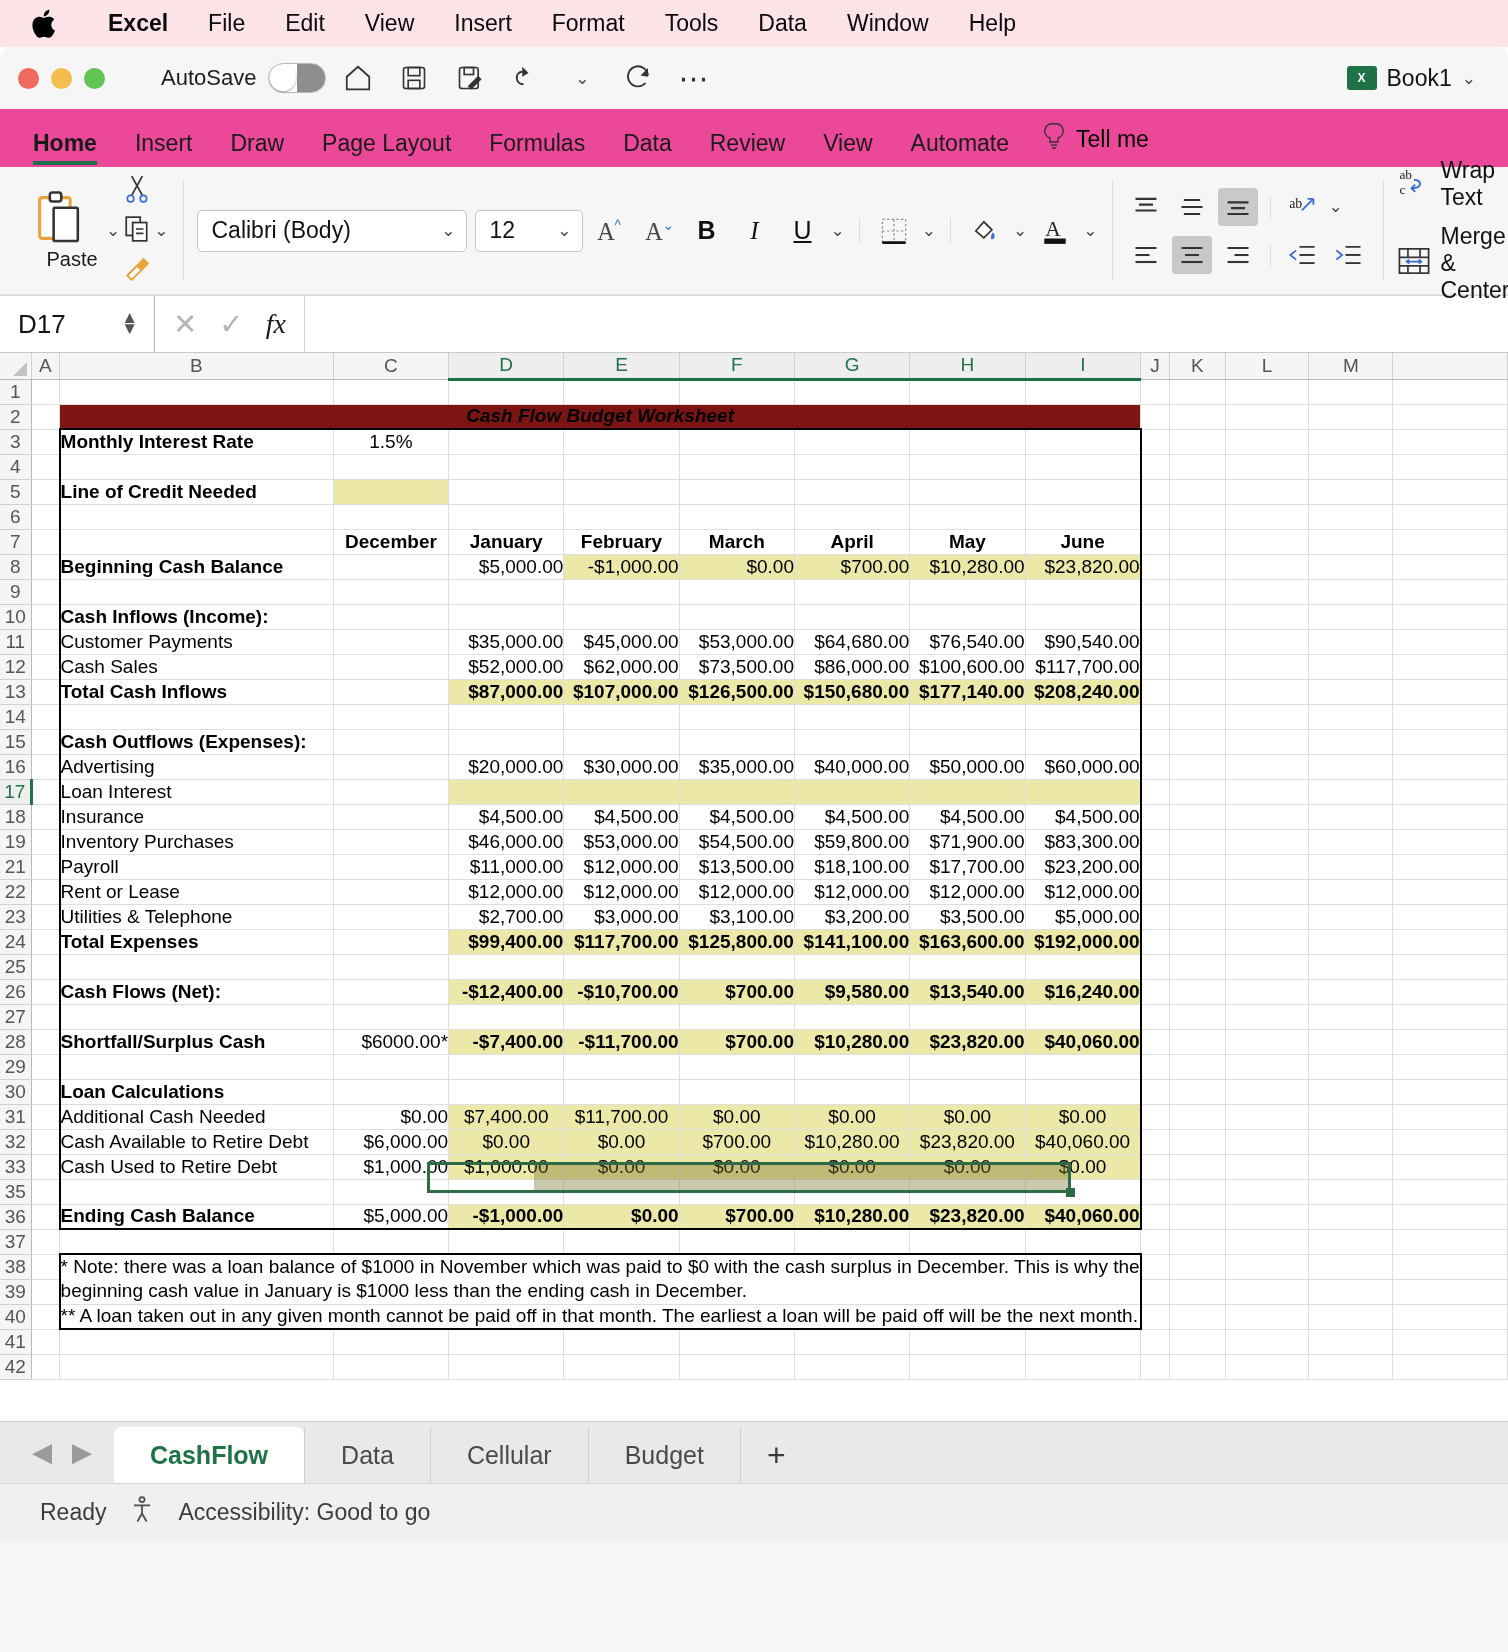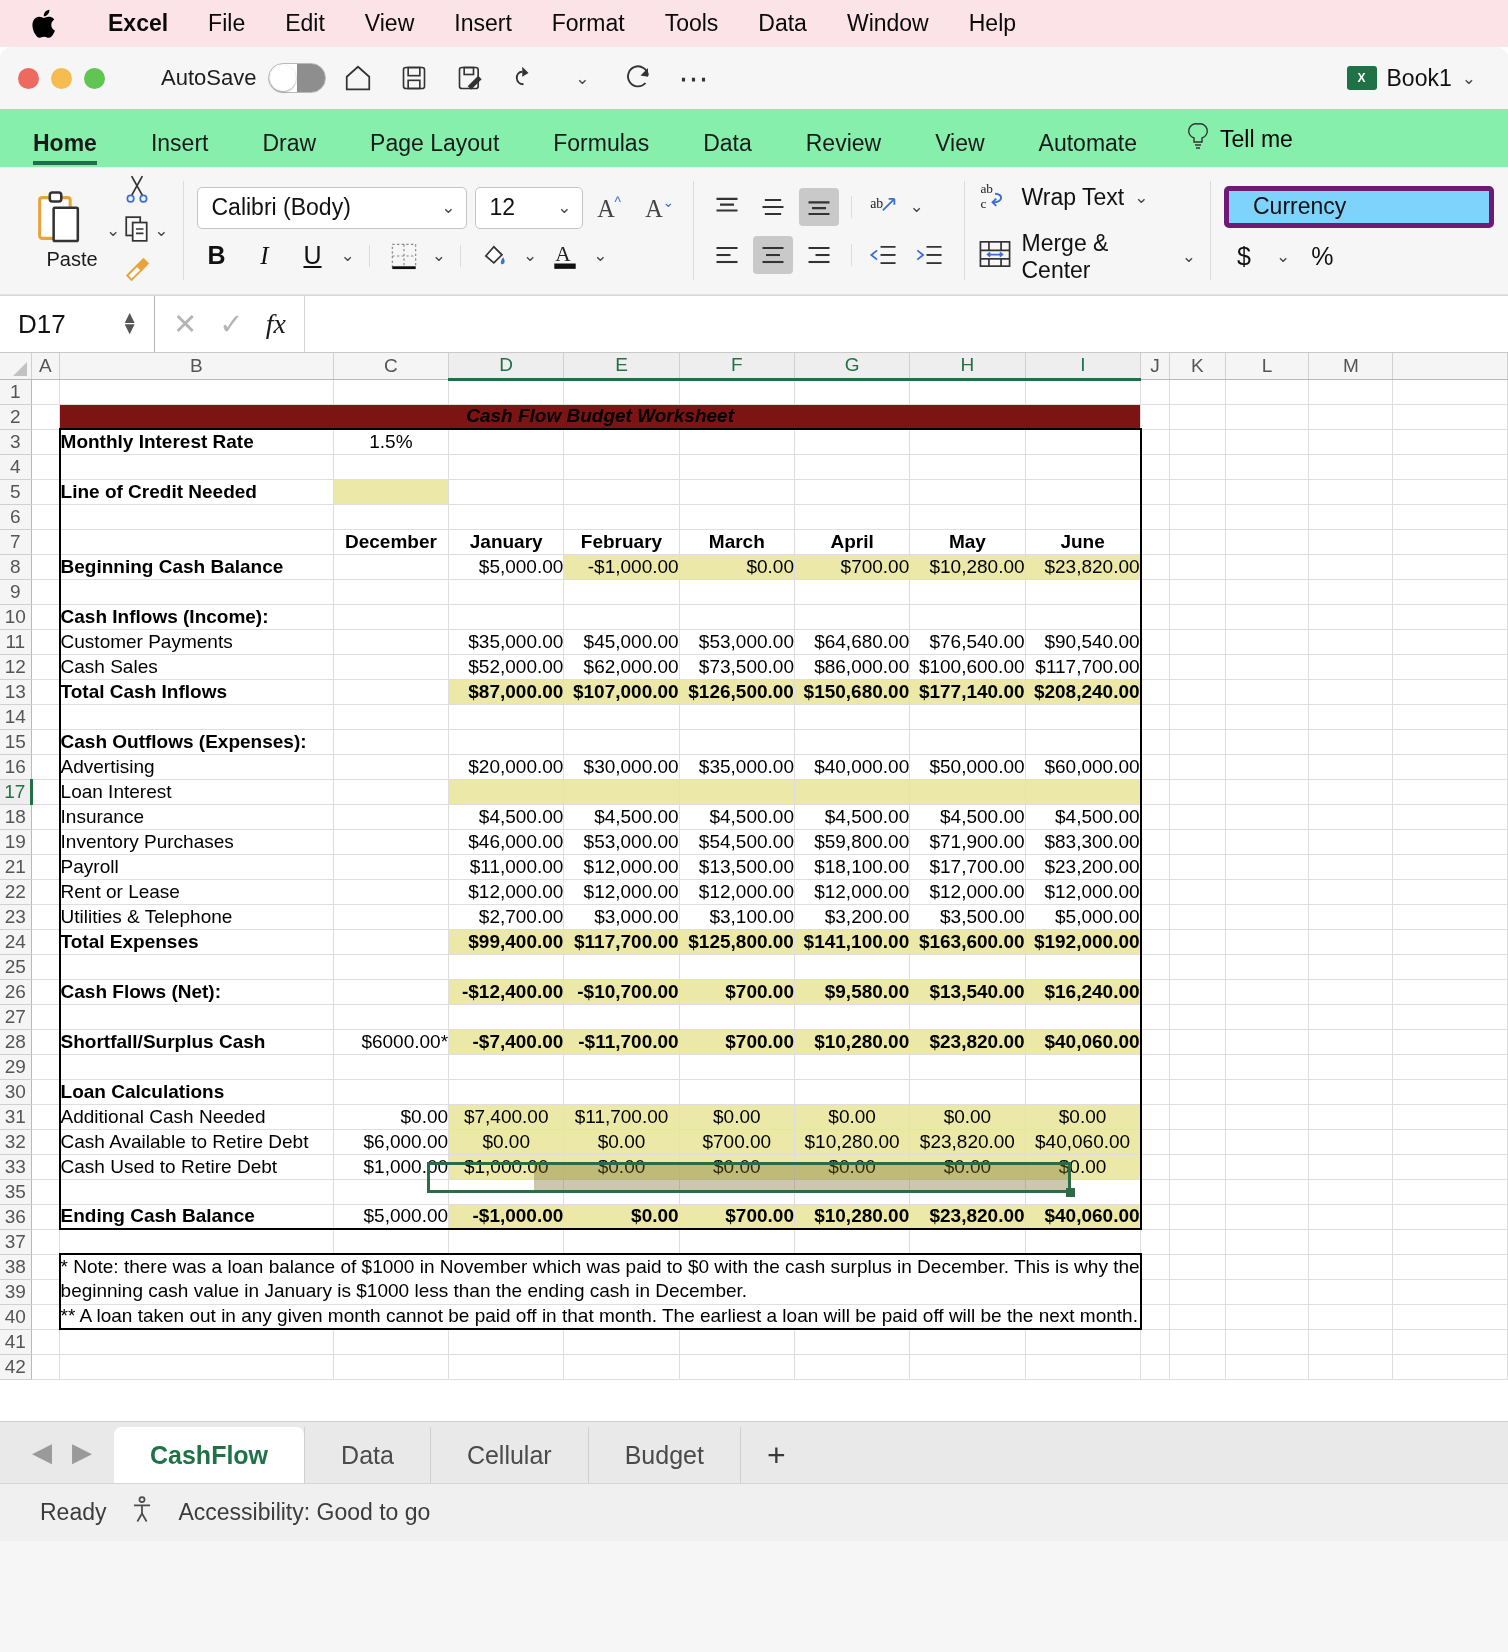--- a/index.html
+++ b/index.html
@@ -50,22 +50,22 @@
   .qicon { width: 48px; height: 44px; display:flex; align-items:center; justify-content:center; margin-left: 8px;}
   .qat-right { margin-left:auto; display:flex; align-items:center; gap: 10px; padding-right: 14px;}
   .xbadge {
     width:30px;height:24px;background:#1f7246;border-radius:3px;color:#fff;
     font-size:12px;display:flex;align-items:center;justify-content:center;font-weight:bold;
   }
   .bookname { font-size: 23px; color:#111; }
 
   
   .ribbon-tabs {
-    height: 58px; display:flex; align-items:flex-end; gap:16px; padding-left: 14px;
-    background:#86efac;
+    height: 58px; display:flex; align-items:flex-end; gap:0; padding-left: 14px;
+    background:#ec4899;
   }
   .rtab {
     font-size: 23px; color:#1a1a1a; padding: 0 19px 10px 19px; position:relative; white-space:nowrap;
   }
   .rtab.active { font-weight:bold; }
   .rtab.active::after {
     content:""; position:absolute; left:19px; right:19px; bottom:2px; height:4px; background:#216e4e;
   }
   .tellme { display:flex; align-items:center; gap:10px; padding: 0 14px 10px 14px; font-size:23px; }
 
@@ -77,21 +77,21 @@
   .rgroup { display:flex; align-items:center; padding: 0 14px; position:relative; }
   .rgroup + .rgroup::before {
     content:""; position:absolute; left:0; top:14px; bottom:14px; width:1px; background:#dcdcdc;
   }
   .paste-col { display:flex; flex-direction:column; align-items:center; justify-content:center; width:92px;}
   .paste-lbl { font-size:20px; color:#1a1a1a; margin-top:2px;margin-left:24px;}
   .chev { font-size:17px; color:#4a4a4a; }
   .clip-col { display:flex; flex-direction:column; justify-content:center; gap:2px; padding-left:4px;}
   .clip-row { display:flex; align-items:center; gap:4px; height:38px;}
 
-  .font-col { display:flex; flex-direction:column; gap:8px; justify-content:center;}
+  .font-col { display:flex; flex-direction:row; gap:8px; justify-content:center;}
   .font-row { display:flex; align-items:center; gap:8px; }
   .selectbox {
     border:1px solid #c4c4c4; background:#fff; border-radius:5px; height:42px;
     display:flex; align-items:center; padding: 0 10px 0 14px; font-size:23px; color:#111;
     justify-content:space-between;
   }
   .fname { width: 270px; }
   .fsize { width: 108px; }
   .btn-sq {
     min-width:40px; height:38px; display:flex; align-items:center; justify-content:center;

